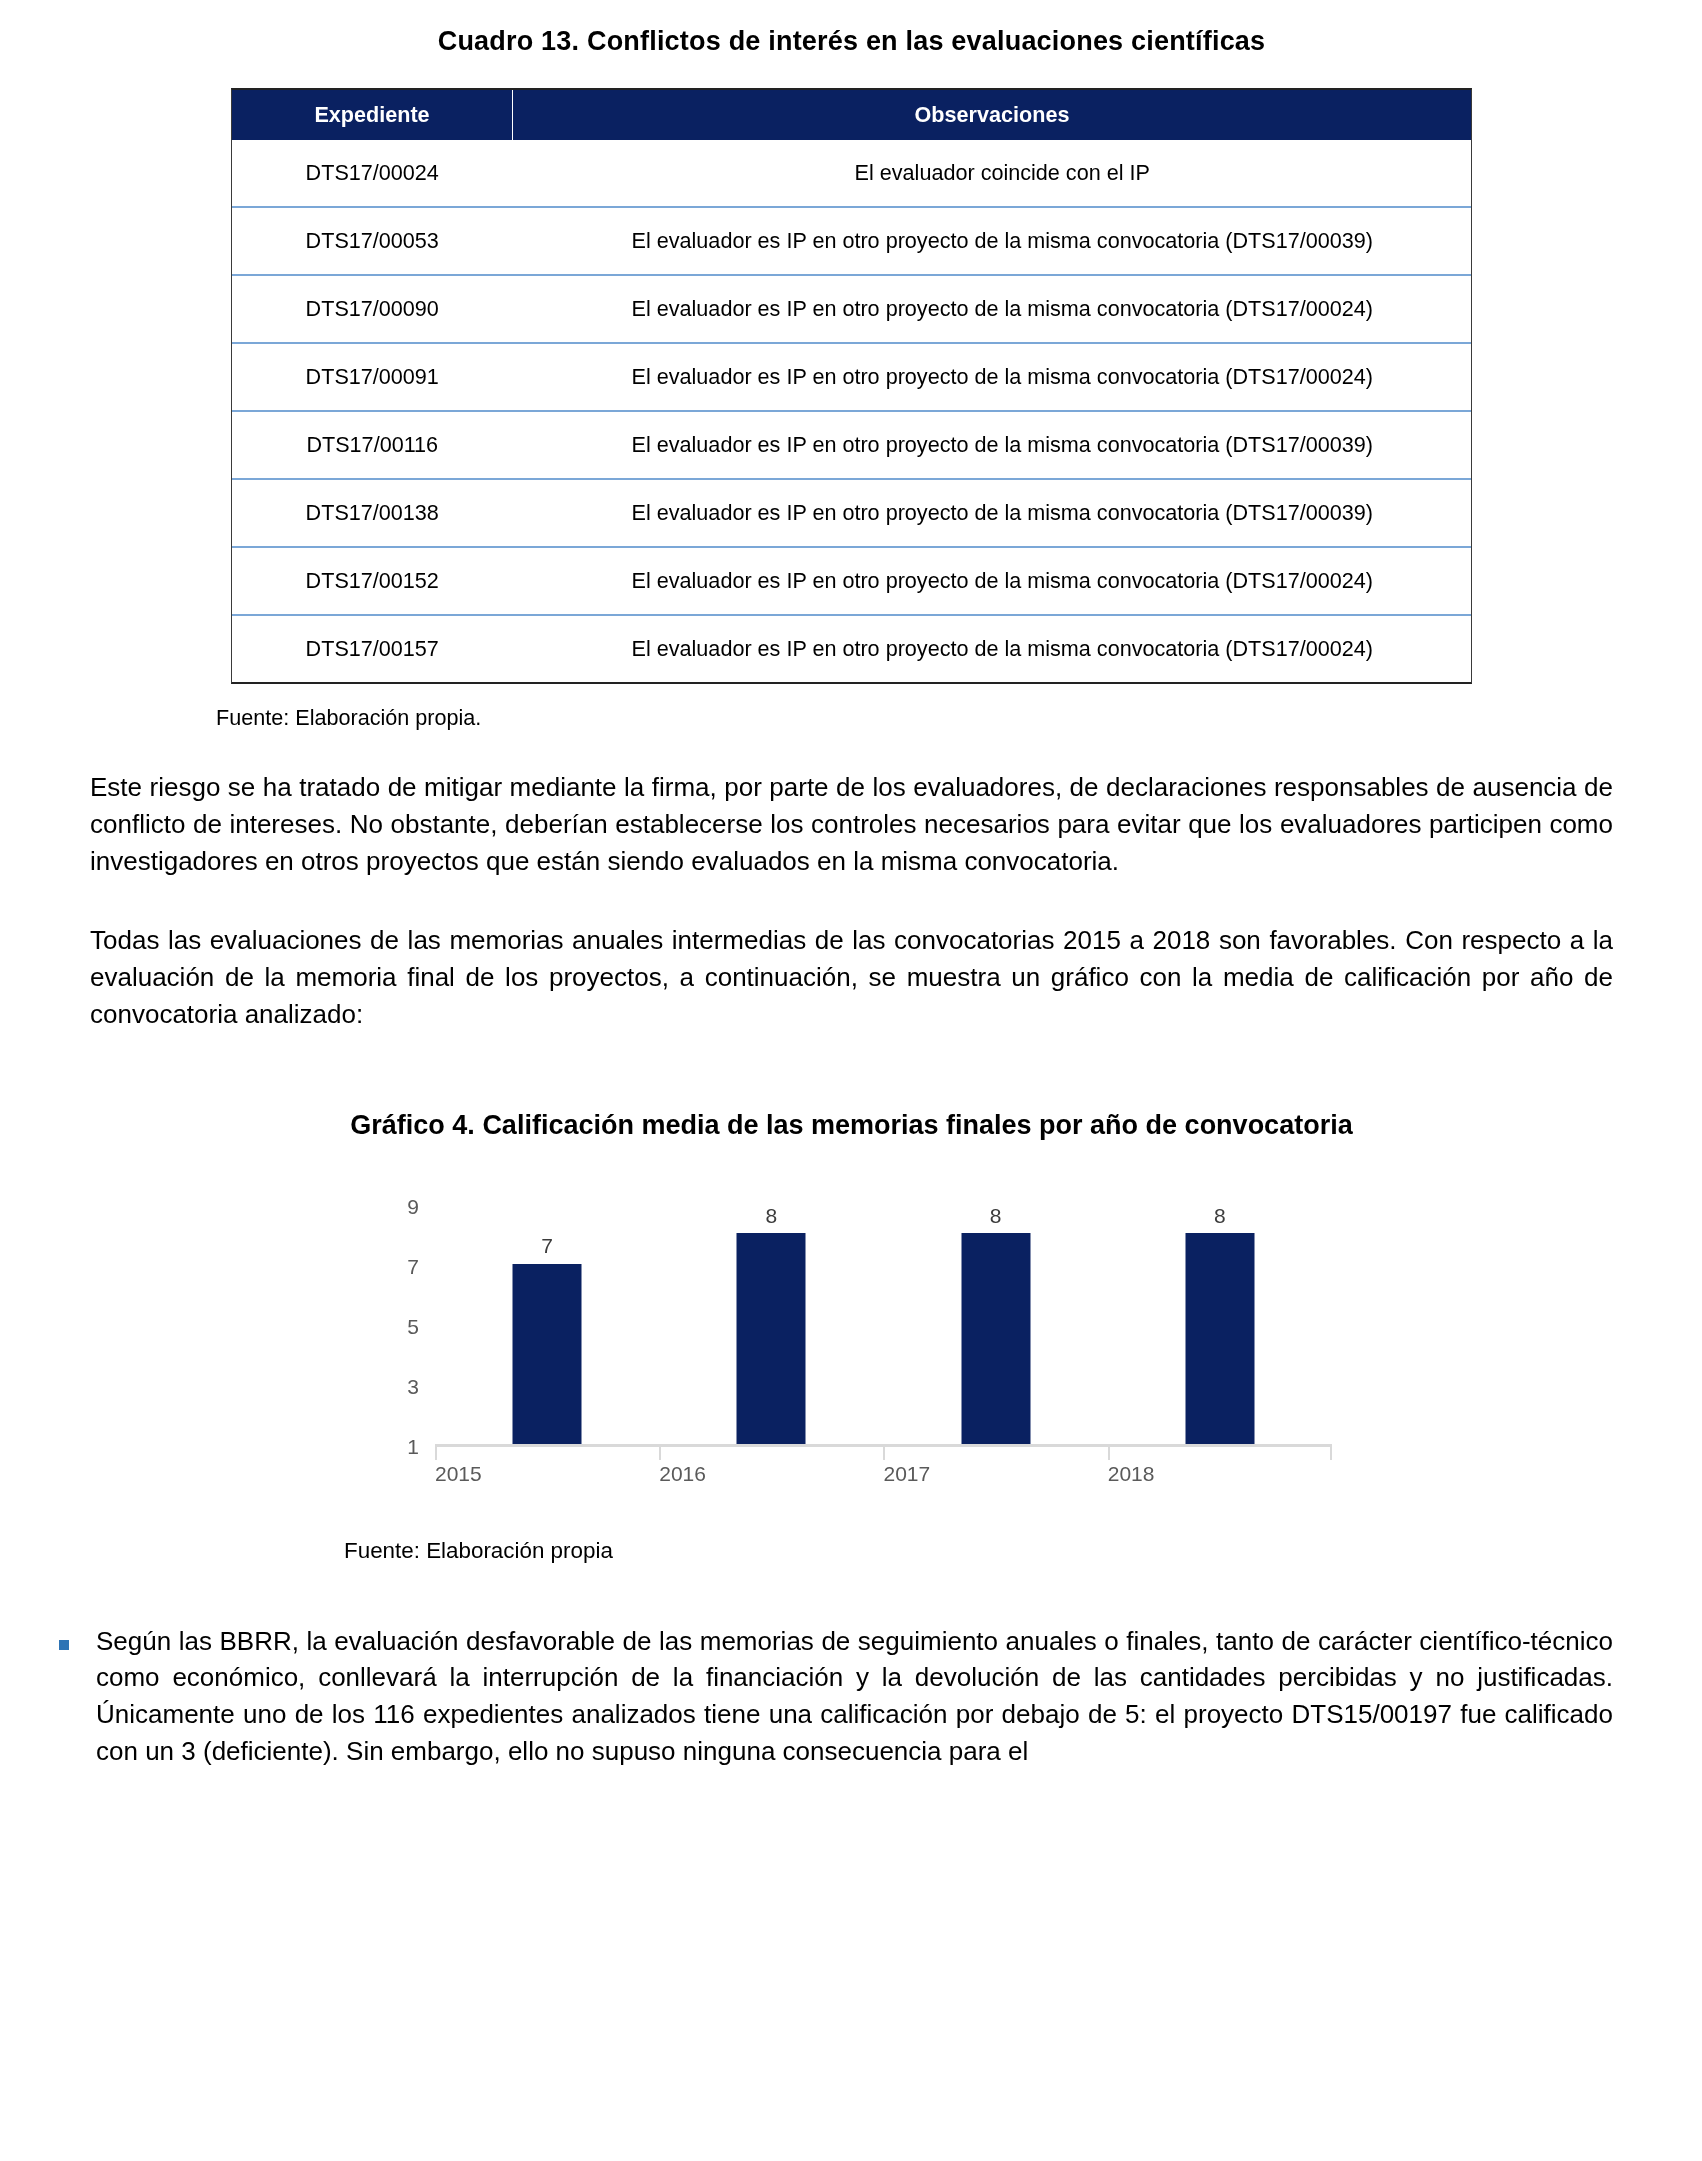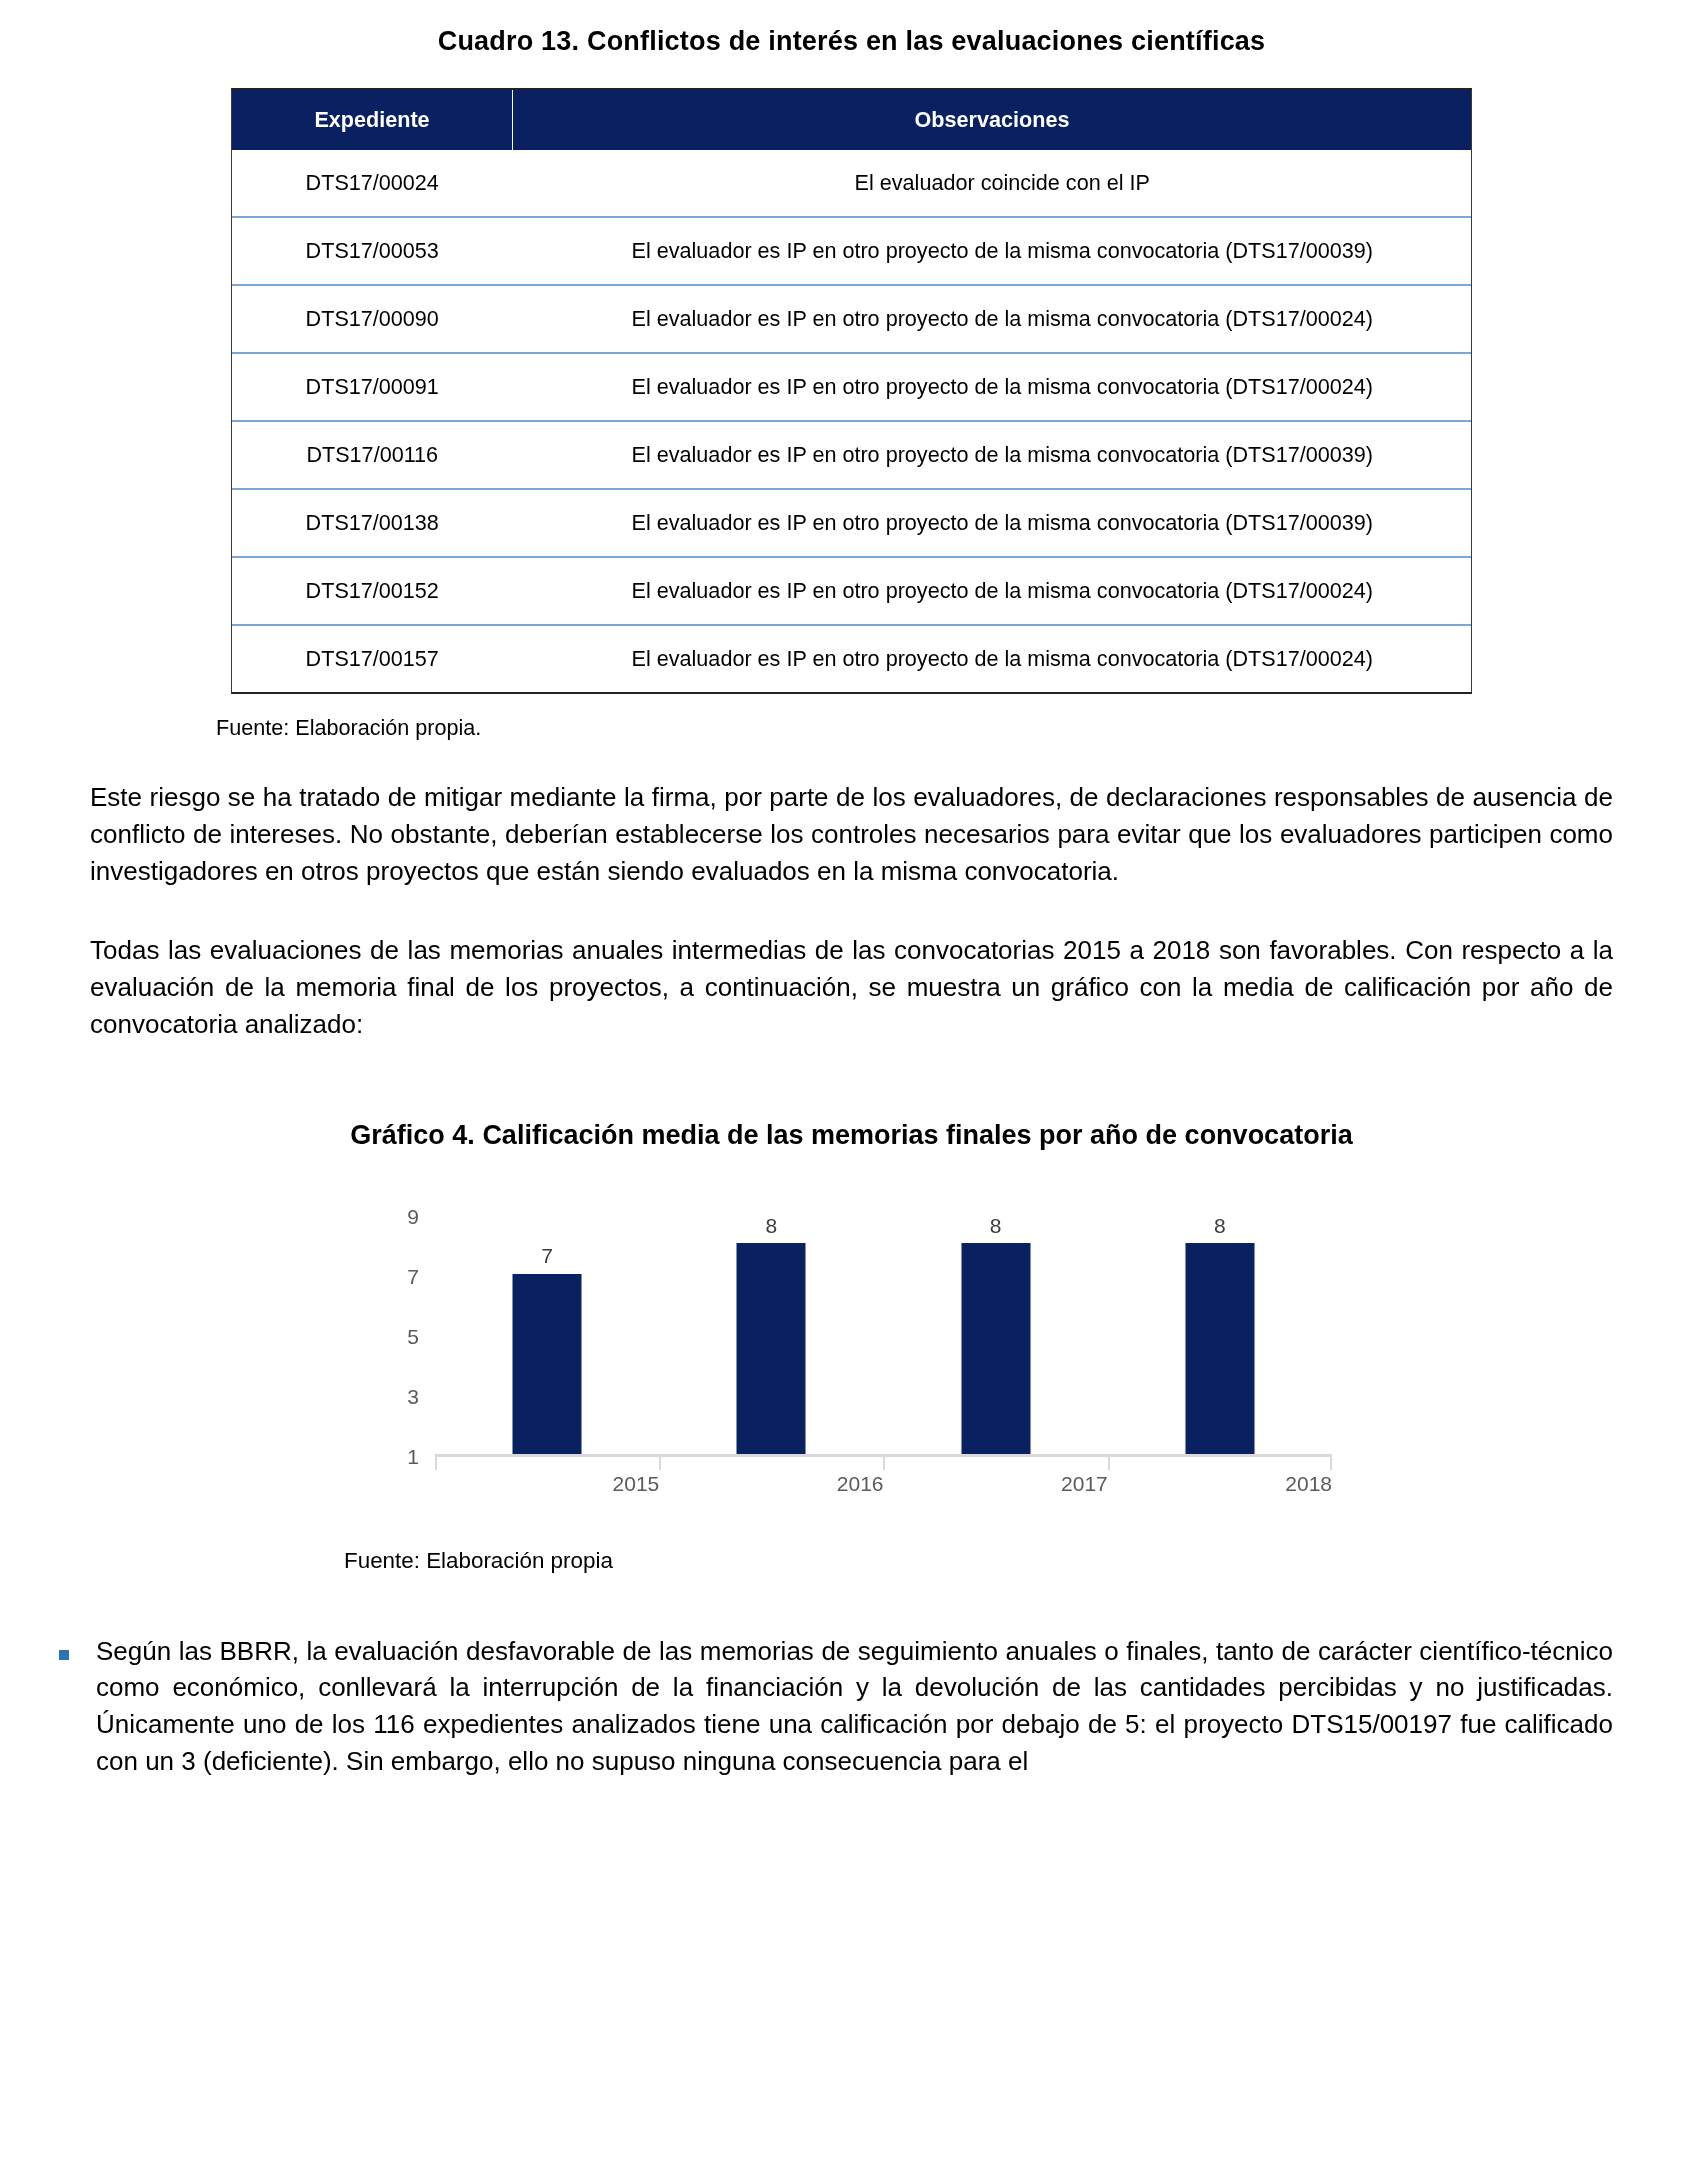--- a/index.html
+++ b/index.html
@@ -49,21 +49,21 @@
     width: 100%;
     border-collapse: collapse;
     table-layout: fixed;
   }
 
   table.conflicts thead th {
     background: #0A2161;
     color: #ffffff;
     font-size: 21.6px;
     font-weight: bold;
-    height: 60px;
+    height: 50px;
     vertical-align: middle;
     text-align: center;
     padding: 0;
   }
   table.conflicts thead th.col-exp {
     width: 280px;
     border-right: 1.6px solid #ffffff;
   }
 
   table.conflicts tbody td {
@@ -193,21 +193,21 @@
 
   .x-labels {
     position: absolute;
     left: 64px;
     right: 0;
     top: 255px;
     display: flex;
   }
   .x-label {
     flex: 1 1 0;
-    text-align: right;
+    text-align: left;
     font-size: 21px;
     color: #5a5a5a;
   }
 
   .chart-source {
     font-size: 22.4px;
     margin: 59px 8px 0 344px;
   }
 
   

